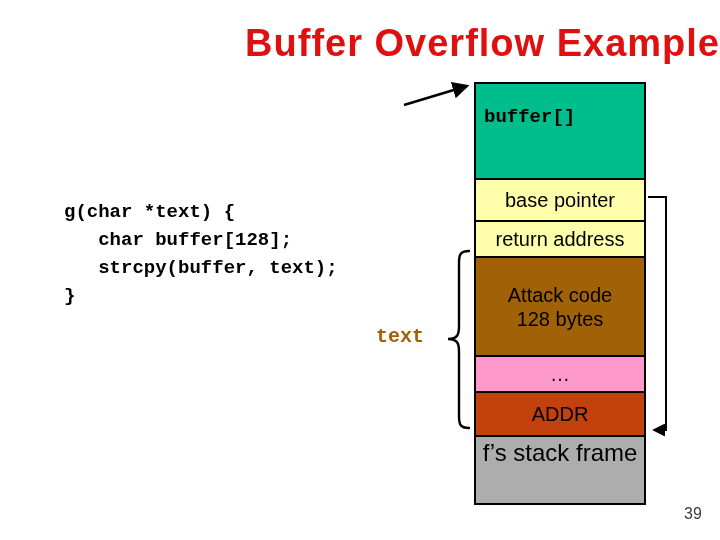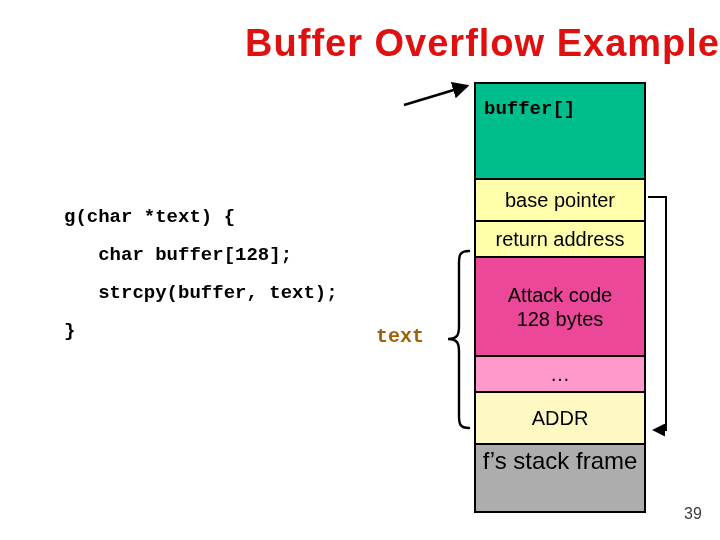--- a/index.html
+++ b/index.html
@@ -28,21 +28,21 @@
     color: #e01010;
   }
   .code {
     position: absolute;
     left: 64px;
     top: 198px;
     margin: 0;
     font-family: "Liberation Mono", "DejaVu Sans Mono", monospace;
     font-weight: bold;
     font-size: 19px;
-    line-height: 38px;
+    line-height: 28px;
     color: #000000;
     white-space: pre;
   }
   .stack {
     position: absolute;
     left: 474px;
     top: 82px;
     width: 172px;
     border: 2px solid #000000;
     box-sizing: border-box;
@@ -59,31 +59,31 @@
     text-align: center;
     white-space: pre-line;
     line-height: 1.2;
   }
   .cell:first-child { border-top: none; }
   .cell-buffer {
     height: 94px;
     background: #00be8c;
     align-items: flex-start;
     justify-content: flex-start;
-    padding: 14px 0 0 8px;
+    padding: 22px 0 0 8px;
     font-family: "Liberation Mono", "DejaVu Sans Mono", monospace;
     font-weight: bold;
     font-size: 19px;
     text-align: left;
   }
   .cell-base-pointer   { height: 42px; background: #ffffab; }
   .cell-return-address { height: 36px; background: #ffffab; }
-  .cell-attack-code    { height: 99px; background: #ec4899; }
+  .cell-attack-code    { height: 99px; background: #a16207; }
   .cell-ellipsis       { height: 36px; background: #ff99cc; }
-  .cell-addr           { height: 52px; background: #fef9c3; }
+  .cell-addr           { height: 44px; background: #c2410c; }
   .cell-stack-frame    {
     height: 68px;
     background: #adadad;
     align-items: flex-start;
     padding-top: 2px;
     font-size: 24px;
   }
   .text-label {
     position: absolute;
     left: 376px;

